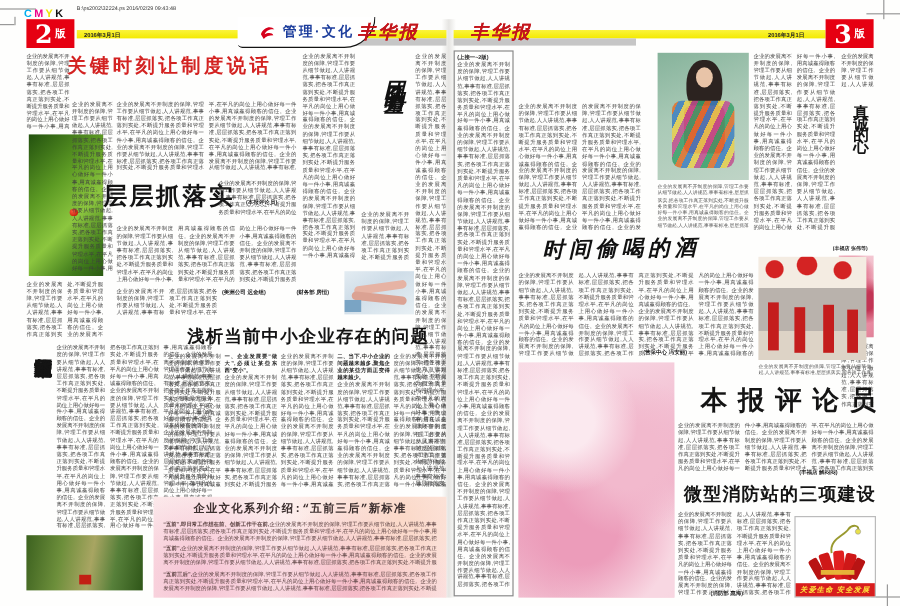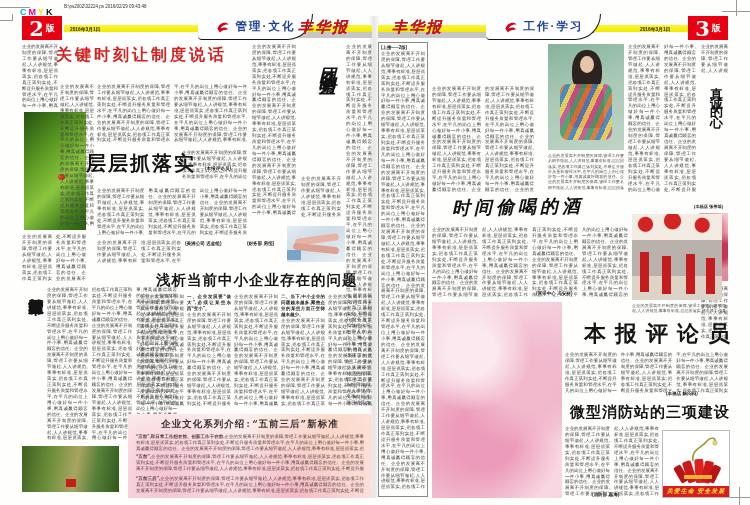--- a/index.html
+++ b/index.html
@@ -136,26 +136,20 @@
                   linear-gradient(#fdf0ef,#fbe3e6)">
     <div style="text-align:center;font-size:9.5px;font-weight:bold;color:#3c2f2f;padding-top:4px;letter-spacing:1px" class="serif">企业文化系列介绍:“五前三后”新标准</div>
     <div class="txt c1" style="margin:3px 8px 0;height:18px;color:#5c4343"><b>“五前”,即日常工作想在前、创新工作干在前,</b><span class="fill">企业的发展离不开制度的保障,管理工作要从细节做起,人人讲规范,事事有标准,层层抓落实,把各项工作真正落到实处,不断提升服务质量和管理水平,在平凡的岗位上用心做好每一件小事,用真诚赢得顾客的信任。企业的发展离不开制度的保障,管理工作要从细节做起,人人讲规范,事事有标准,层层抓落实,把各项工作真正落到实处,不断提升服务质量和管理水平,在平凡的岗位上用心做好每一件小事,用真诚赢得顾客的信任。企业的发展离不开制度的保障,管理工作要从细节做起,人人讲规范,事事有标准,层层抓落实,把各项工作真正落到实处,不断提升服务质量和管理水平,在平凡的岗位上用心做好每一件小事,用真诚赢得顾客的信任。</span></div>
     <div class="txt c1" style="margin:2px 8px 0;height:20px;color:#5c4343"><b>“五前”,</b><span class="fill">企业的发展离不开制度的保障,管理工作要从细节做起,人人讲规范,事事有标准,层层抓落实,把各项工作真正落到实处,不断提升服务质量和管理水平,在平凡的岗位上用心做好每一件小事,用真诚赢得顾客的信任。企业的发展离不开制度的保障,管理工作要从细节做起,人人讲规范,事事有标准,层层抓落实,把各项工作真正落到实处,不断提升服务质量和管理水平,在平凡的岗位上用心做好每一件小事,用真诚赢得顾客的信任。企业的发展离不开制度的保障,管理工作要从细节做起,人人讲规范,事事有标准,层层抓落实,把各项工作真正落到实处,不断提升服务质量和管理水平,在平凡的岗位上用心做好每一件小事,用真诚赢得顾客的信任。</span></div>
     <div class="txt c1" style="margin:2px 8px 0;height:18px;color:#5c4343"><b>“五前三后”,</b><span class="fill">企业的发展离不开制度的保障,管理工作要从细节做起,人人讲规范,事事有标准,层层抓落实,把各项工作真正落到实处,不断提升服务质量和管理水平,在平凡的岗位上用心做好每一件小事,用真诚赢得顾客的信任。企业的发展离不开制度的保障,管理工作要从细节做起,人人讲规范,事事有标准,层层抓落实,把各项工作真正落到实处,不断提升服务质量和管理水平,在平凡的岗位上用心做好每一件小事,用真诚赢得顾客的信任。企业的发展离不开制度的保障,管理工作要从细节做起,人人讲规范,事事有标准,层层抓落实,把各项工作真正落到实处,不断提升服务质量和管理水平,在平凡的岗位上用心做好每一件小事,用真诚赢得顾客的信任。</span></div>
   </div>
 
   <div class="abs ybar" style="left:378px;top:25px;width:310px;height:7px"></div>
   <div class="abs gbar" style="left:378px;top:32px;width:152px;height:6px"></div>
   <div class="abs masthead" style="left:392px;top:18px">丰华报</div>
-  <div class="abs tab" style="left:486px;top:14px;width:114px;height:25px">
-    <svg width="16" height="16" viewBox="0 0 20 20">
-        <path d="M3 12 C6 4,14 3,17 7 C14 6,8 8,7 12 C10 10,15 10,16 13 C12 13,8 14,6 17 Z" fill="#d6001c"></path>
-      </svg>
-    <span class="section-t">工作·学习</span>
-  </div>
   <div class="abs date" style="left:640px;top:26px">2016年3月1日</div>
   <div class="abs pagebox" style="left:688px;top:16px;width:40px;height:24px">
     <span class="num">3</span>
     <span class="unit">版</span>
   </div>
 
   <div class="abs boxcol txt c1" style="left:378px;top:42px;width:50px;height:455px"><b class="sub">(上接一~2版)</b><span class="fill">企业的发展离不开制度的保障,管理工作要从细节做起,人人讲规范,事事有标准,层层抓落实,把各项工作真正落到实处,不断提升服务质量和管理水平,在平凡的岗位上用心做好每一件小事,用真诚赢得顾客的信任。企业的发展离不开制度的保障,管理工作要从细节做起,人人讲规范,事事有标准,层层抓落实,把各项工作真正落到实处,不断提升服务质量和管理水平,在平凡的岗位上用心做好每一件小事,用真诚赢得顾客的信任。企业的发展离不开制度的保障,管理工作要从细节做起,人人讲规范,事事有标准,层层抓落实,把各项工作真正落到实处,不断提升服务质量和管理水平,在平凡的岗位上用心做好每一件小事,用真诚赢得顾客的信任。企业的发展离不开制度的保障,管理工作要从细节做起,人人讲规范,事事有标准,层层抓落实,把各项工作真正落到实处,不断提升服务质量和管理水平,在平凡的岗位上用心做好每一件小事,用真诚赢得顾客的信任。企业的发展离不开制度的保障,管理工作要从细节做起,人人讲规范,事事有标准,层层抓落实,把各项工作真正落到实处,不断提升服务质量和管理水平,在平凡的岗位上用心做好每一件小事,用真诚赢得顾客的信任。企业的发展离不开制度的保障,管理工作要从细节做起,人人讲规范,事事有标准,层层抓落实,把各项工作真正落到实处,不断提升服务质量和管理水平,在平凡的岗位上用心做好每一件小事,用真诚赢得顾客的信任。企业的发展离不开制度的保障,管理工作要从细节做起,人人讲规范,事事有标准,层层抓落实,把各项工作真正落到实处,不断提升服务质量和管理水平,在平凡的岗位上用心做好每一件小事,用真诚赢得顾客的信任。企业的发展离不开制度的保障,管理工作要从细节做起,人人讲规范,事事有标准,层层抓落实,把各项工作真正落到实处,不断提升服务质量和管理水平,在平凡的岗位上用心做好每一件小事,用真诚赢得顾客的信任。企业的发展离不开制度的保障,管理工作要从细节做起,人人讲规范,事事有标准,层层抓落实,把各项工作真正落到实处,不断提升服务质量和管理水平,在平凡的岗位上用心做好每一件小事,用真诚赢得顾客的信任。企业的发展离不开制度的保障,管理工作要从细节做起,人人讲规范,事事有标准,层层抓落实,把各项工作真正落到实处,不断提升服务质量和管理水平,在平凡的岗位上用心做好每一件小事,用真诚赢得顾客的信任。企业的发展离不开制度的保障,管理工作要从细节做起,人人讲规范,事事有标准,层层抓落实,把各项工作真正落到实处,不断提升服务质量和管理水平,在平凡的岗位上用心做好每一件小事,用真诚赢得顾客的信任。企业的发展离不开制度的保障,管理工作要从细节做起,人人讲规范,事事有标准,层层抓落实,把各项工作真正落到实处,不断提升服务质量和管理水平,在平凡的岗位上用心做好每一件小事,用真诚赢得顾客的信任。企业的发展离不开制度的保障,管理工作要从细节做起,人人讲规范,事事有标准,层层抓落实,把各项工作真正落到实处,不断提升服务质量和管理水平,在平凡的岗位上用心做好每一件小事,用真诚赢得顾客的信任。企业的发展离不开制度的保障,管理工作要从细节做起,人人讲规范,事事有标准,层层抓落实,把各项工作真正落到实处,不断提升服务质量和管理水平,在平凡的岗位上用心做好每一件小事,用真诚赢得顾客的信任。企业的发展离不开制度的保障,管理工作要从细节做起,人人讲规范,事事有标准,层层抓落实,把各项工作真正落到实处,不断提升服务质量和管理水平,在平凡的岗位上用心做好每一件小事,用真诚赢得顾客的信任。企业的发展离不开制度的保障,管理工作要从细节做起,人人讲规范,事事有标准,层层抓落实,把各项工作真正落到实处,不断提升服务质量和管理水平,在平凡的岗位上用心做好每一件小事,用真诚赢得顾客的信任。企业的发展离不开制度的保障,管理工作要从细节做起,人人讲规范,事事有标准,层层抓落实,把各项工作真正落到实处,不断提升服务质量和管理水平,在平凡的岗位上用心做好每一件小事,用真诚赢得顾客的信任。企业的发展离不开制度的保障,管理工作要从细节做起,人人讲规范,事事有标准,层层抓落实,把各项工作真正落到实处,不断提升服务质量和管理水平,在平凡的岗位上用心做好每一件小事,用真诚赢得顾客的信任。</span></div>
 
   <div class="abs txt c2 fill" style="left:432px;top:86px;width:102px;height:108px">企业的发展离不开制度的保障,管理工作要从细节做起,人人讲规范,事事有标准,层层抓落实,把各项工作真正落到实处,不断提升服务质量和管理水平,在平凡的岗位上用心做好每一件小事,用真诚赢得顾客的信任。企业的发展离不开制度的保障,管理工作要从细节做起,人人讲规范,事事有标准,层层抓落实,把各项工作真正落到实处,不断提升服务质量和管理水平,在平凡的岗位上用心做好每一件小事,用真诚赢得顾客的信任。企业的发展离不开制度的保障,管理工作要从细节做起,人人讲规范,事事有标准,层层抓落实,把各项工作真正落到实处,不断提升服务质量和管理水平,在平凡的岗位上用心做好每一件小事,用真诚赢得顾客的信任。企业的发展离不开制度的保障,管理工作要从细节做起,人人讲规范,事事有标准,层层抓落实,把各项工作真正落到实处,不断提升服务质量和管理水平,在平凡的岗位上用心做好每一件小事,用真诚赢得顾客的信任。企业的发展离不开制度的保障,管理工作要从细节做起,人人讲规范,事事有标准,层层抓落实,把各项工作真正落到实处,不断提升服务质量和管理水平,在平凡的岗位上用心做好每一件小事,用真诚赢得顾客的信任。企业的发展离不开制度的保障,管理工作要从细节做起,人人讲规范,事事有标准,层层抓落实,把各项工作真正落到实处,不断提升服务质量和管理水平,在平凡的岗位上用心做好每一件小事,用真诚赢得顾客的信任。企业的发展离不开制度的保障,管理工作要从细节做起,人人讲规范,事事有标准,层层抓落实,把各项工作真正落到实处,不断提升服务质量和管理水平,在平凡的岗位上用心做好每一件小事,用真诚赢得顾客的信任。企业的发展离不开制度的保障,管理工作要从细节做起,人人讲规范,事事有标准,层层抓落实,把各项工作真正落到实处,不断提升服务质量和管理水平,在平凡的岗位上用心做好每一件小事,用真诚赢得顾客的信任。企业的发展离不开制度的保障,管理工作要从细节做起,人人讲规范,事事有标准,层层抓落实,把各项工作真正落到实处,不断提升服务质量和管理水平,在平凡的岗位上用心做好每一件小事,用真诚赢得顾客的信任。</div>
 

